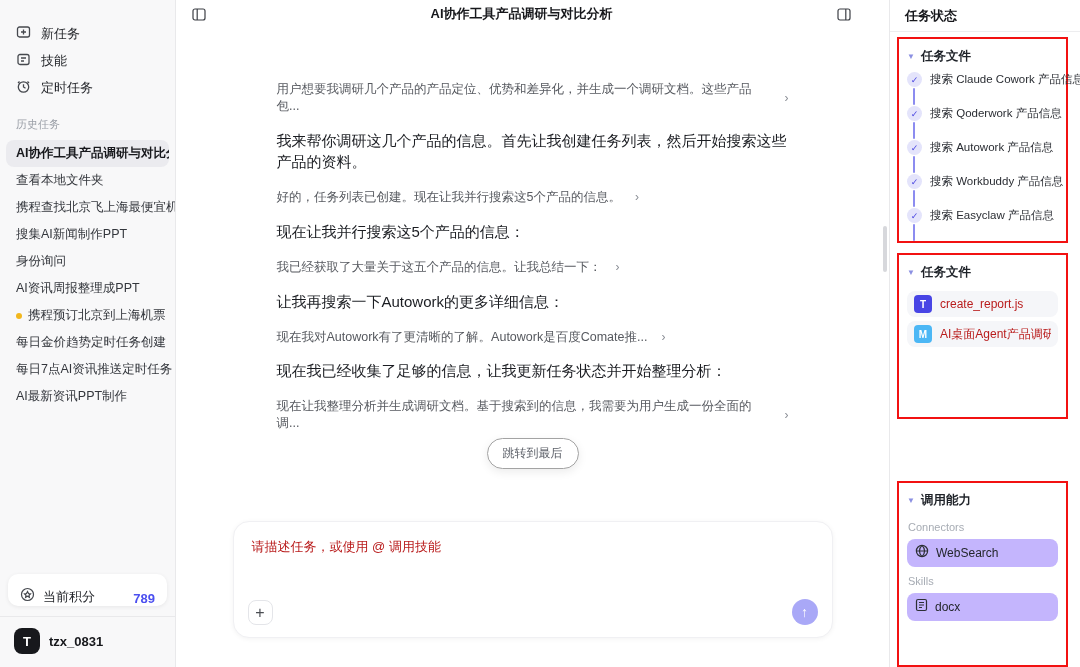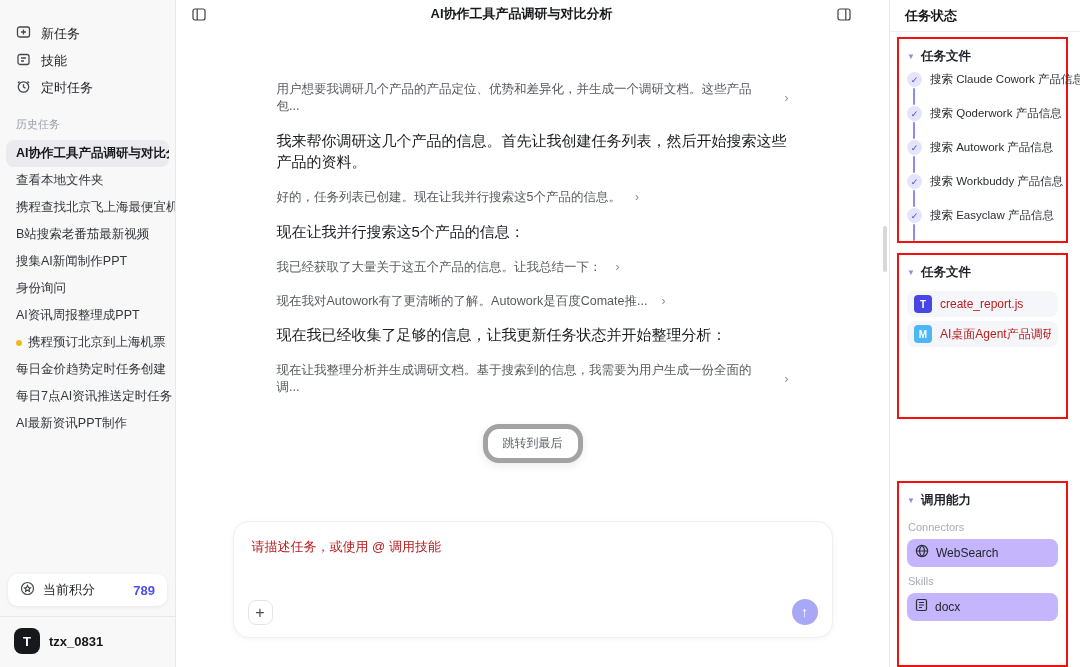--- a/index.html
+++ b/index.html
@@ -8,40 +8,40 @@
 
   
   .sidebar { width:176px; flex:0 0 176px; background:#f8f8f9; border-right:1px solid #e9e9eb; display:flex; flex-direction:column; padding-top:20px; }
   .nav-item { height:27px; display:flex; align-items:center; gap:10px; padding:0 16px; font-size:13px; color:#26282d; cursor:pointer; }
   .nav-item svg { flex:0 0 15px; }
   .hist-label { font-size:11px; color:#9a9fa7; padding:16px 16px 8px; }
   .hist-item { height:27px; display:flex; align-items:center; padding:0 16px; font-size:12.5px; color:#33363c; white-space:nowrap; overflow:hidden; cursor:pointer; }
   .hist-item.active { background:#ebebef; border-radius:8px; margin:0 6px; padding:0 10px; font-weight:700; color:#17181c; }
   .dot { width:6px; height:6px; border-radius:50%; background:#f2b71e; margin-right:6px; flex:0 0 6px; }
   .side-bottom { margin-top:auto; }
-  .points-card { background:#fff; border-radius:10px; margin:0 8px 10px; height:32px; display:flex; align-items:center; gap:8px; padding:0 12px; box-shadow:0 1px 4px rgba(0,0,0,.07); cursor:pointer; }
+  .points-card { background:#fff; border-radius:10px; margin:0 8px 10px; height:32px; display:flex; align-items:flex-end; gap:8px; padding:0 12px; box-shadow:0 1px 4px rgba(0,0,0,.07); cursor:pointer; }
   .points-card .plabel { font-size:13px; color:#26282d; }
   .points-card .pval { margin-left:auto; font-size:13px; font-weight:700; color:#4b4ff0; }
   .user-row { border-top:1px solid #e9e9eb; display:flex; align-items:center; gap:9px; padding:11px 14px 13px; }
   .avatar { width:26px; height:26px; border-radius:8px; background:#17181c; color:#fff; font-size:13px; font-weight:700; display:flex; align-items:center; justify-content:center; }
   .uname { font-size:13px; font-weight:700; color:#17181c; }
 
   
   .center { flex:1; position:relative; display:flex; flex-direction:column; background:#fff; min-width:0; }
   .c-header { height:28px; flex:0 0 28px; display:flex; align-items:center; padding:0 14px 0 14px; }
   .c-title { flex:1; text-align:center; font-size:13px; font-weight:700; color:#17181c; }
   .icon-btn { width:18px; height:18px; display:flex; align-items:center; justify-content:center; cursor:pointer; color:#3c3f45; }
   .icon-btn.right { margin-right:22px; }
   .chat { flex:1; overflow:hidden; padding-top:36px; }
   .chat-col { width:512px; margin:0 auto; display:flex; flex-direction:column; }
   .bubble { align-self:flex-end; max-width:402px; background:#f1f3f9; border-radius:12px; padding:12px 16px; font-size:13.5px; line-height:1.6; color:#25262b; }
   .msg-small { display:flex; align-items:center; gap:14px; font-size:12.5px; color:#56595f; margin-top:17px; line-height:1.35; }
   .msg-small .chev { color:#8a8e95; font-size:12px; }
   .msg-large { font-size:15px; font-weight:500; color:#1b1d22; margin-top:15px; line-height:1.4; }
-  .jump-pill { position:absolute; left:50%; transform:translateX(-50%); top:424px; background:#fff; border:5px solid #a3a3a3; border-radius:16px; padding:6px 15px; font-size:12px; color:#5c6068; box-shadow:0 3px 10px rgba(0,0,0,.08); cursor:pointer; z-index:5; }
+  .jump-pill { position:absolute; left:50%; transform:translateX(-50%); top:438px; background:#fff; border:1px solid #a3a3a3; border-radius:16px; padding:6px 15px; font-size:12px; color:#5c6068; box-shadow:0 3px 10px rgba(0,0,0,.08); cursor:pointer; z-index:5; }
   .scroll-thumb { position:absolute; right:2px; top:226px; width:4px; height:46px; border-radius:2px; background:#d7d8dc; }
   .composer { width:600px; margin:0 auto 29px; height:117px; background:#fff; border:1px solid #f0f0f3; border-radius:16px; box-shadow:0 1px 5px rgba(0,0,0,.05); position:relative; padding:15px 18px; cursor:text; }
   .placeholder { font-size:13px; color:#b91c1c; }
   .plus-btn { position:absolute; left:14px; bottom:12px; width:25px; height:25px; border:1px solid #e4e5e9; border-radius:8px; background:#fff; display:flex; align-items:center; justify-content:center; font-size:16px; color:#4a4d52; cursor:pointer; }
   .send-btn { position:absolute; right:14px; bottom:12px; width:26px; height:26px; border-radius:50%; background:#a9a8f7; color:#fff; display:flex; align-items:center; justify-content:center; font-size:14px; cursor:pointer; }
 
   
   .rpanel { width:191px; flex:0 0 191px; border-left:1px solid #e9e9eb; display:flex; flex-direction:column; background:#fff; }
   .rp-header { padding:7px 15px 6px; font-size:13px; font-weight:700; color:#17181c; border-bottom:1px solid #ededef; }
   .red-box { border:2px solid #f21111; margin:5px 12px 0 7px; }
@@ -90,23 +90,20 @@
   <div class="hist-item active">
       <span>AI协作工具产品调研与对比分析</span>
     </div>
   <div class="hist-item">
       <span>查看本地文件夹</span>
     </div>
   <div class="hist-item">
       <span>携程查找北京飞上海最便宜机票</span>
     </div>
   <div class="hist-item">
-      <span>B站搜索老番茄最新视频</span>
-    </div>
-  <div class="hist-item">
       <span>搜集AI新闻制作PPT</span>
     </div>
   <div class="hist-item">
       <span>身份询问</span>
     </div>
   <div class="hist-item">
       <span>AI资讯周报整理成PPT</span>
     </div>
   <div class="hist-item">
       <span class="dot"></span>
@@ -165,20 +162,21 @@
       <div class="msg-large">我来帮你调研这几个产品的信息。首先让我创建任务列表，然后开始搜索这些产品的资料。</div>
       <div class="msg-small">
           <span>好的，任务列表已创建。现在让我并行搜索这5个产品的信息。</span>
           <span class="chev">›</span>
         </div>
       <div class="msg-large">现在让我并行搜索这5个产品的信息：</div>
       <div class="msg-small">
           <span>我已经获取了大量关于这五个产品的信息。让我总结一下：</span>
           <span class="chev">›</span>
         </div>
+      <div class="msg-large">让我再搜索一下Autowork的更多详细信息：</div>
       <div class="msg-small">
           <span>现在我对Autowork有了更清晰的了解。Autowork是百度Comate推...</span>
           <span class="chev">›</span>
         </div>
       <div class="msg-large">现在我已经收集了足够的信息，让我更新任务状态并开始整理分析：</div>
       <div class="msg-small">
           <span>现在让我整理分析并生成调研文档。基于搜索到的信息，我需要为用户生成一份全面的调...</span>
           <span class="chev">›</span>
         </div>
 

